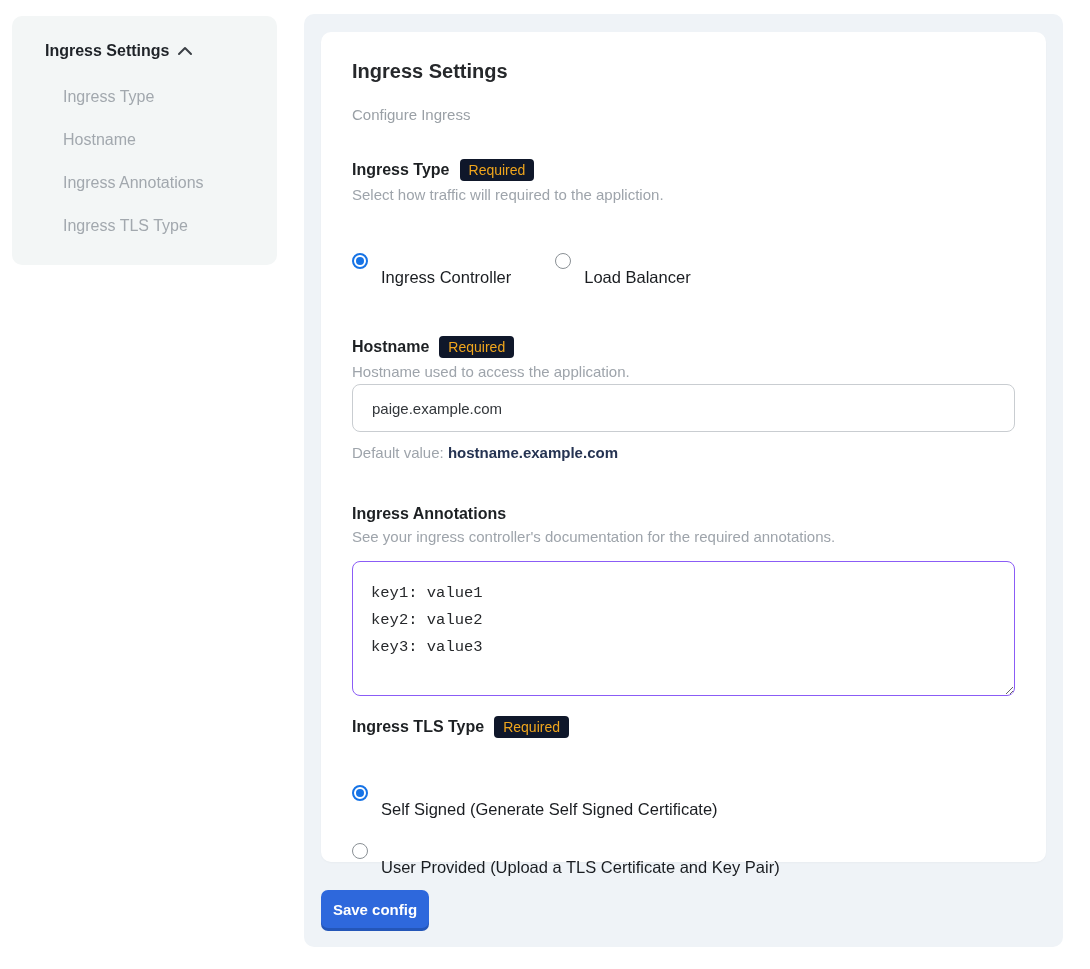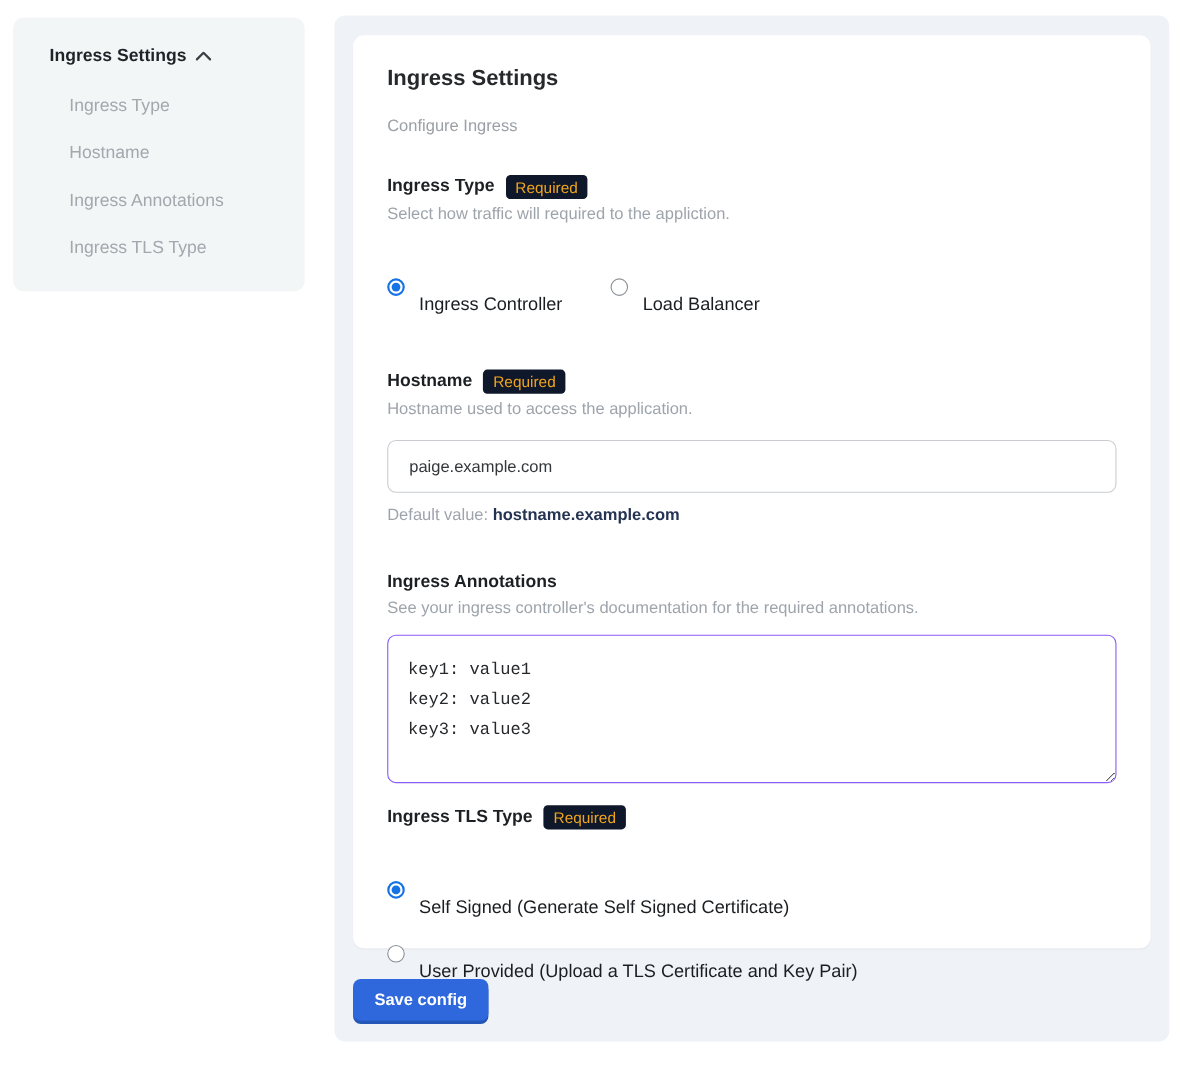--- a/index.html
+++ b/index.html
@@ -72,21 +72,21 @@
   .radio-circle.checked { border: 2px solid #1673e6; }
   .radio-circle.checked::after {
     content: ""; position: absolute;
     left: 2px; top: 2px; width: 8px; height: 8px;
     border-radius: 50%; background: #1673e6;
   }
   .radio-label { font-size: 16.5px; color: #1a1d21; margin-top: 34px; }
 
   .sec-hostname { margin-top: 49px; }
   .text-input {
-    margin-top: 20px;
+    margin-top: 4px;
     width: 663px; height: 48px;
     border: 1px solid #c9cdd1; border-radius: 8px;
     padding: 4px 19px;
     font-size: 15px; color: #33373b;
     font-family: "Liberation Sans", sans-serif;
     outline: none; display: block; background: #fff;
   }
   .default-value-line { margin-top: 12px; font-size: 15px; color: #9ea4ab; }
   .default-value-line b { color: #253352; font-weight: 700; }
 
@@ -100,21 +100,21 @@
     font-family: "Liberation Mono", monospace;
     outline: none; display: block; resize: both; background: #fff;
   }
 
   .sec-tls { margin-top: 20px; }
   .radio-col { margin-top: 28px; display: flex; flex-direction: column; gap: 5px; }
 
   .save-button {
     position: absolute;
     left: 17px; top: 876px;
-    width: 123px; height: 38px;
+    width: 108px; height: 38px;
     background: #2e68dc;
     border: none; border-radius: 7px;
     box-shadow: 0 3px 0 #2456b8;
     color: #ffffff; font-size: 15px; font-weight: 700;
     font-family: "Liberation Sans", sans-serif;
     cursor: pointer;
   }
 </style>
 </head>
 <body>

